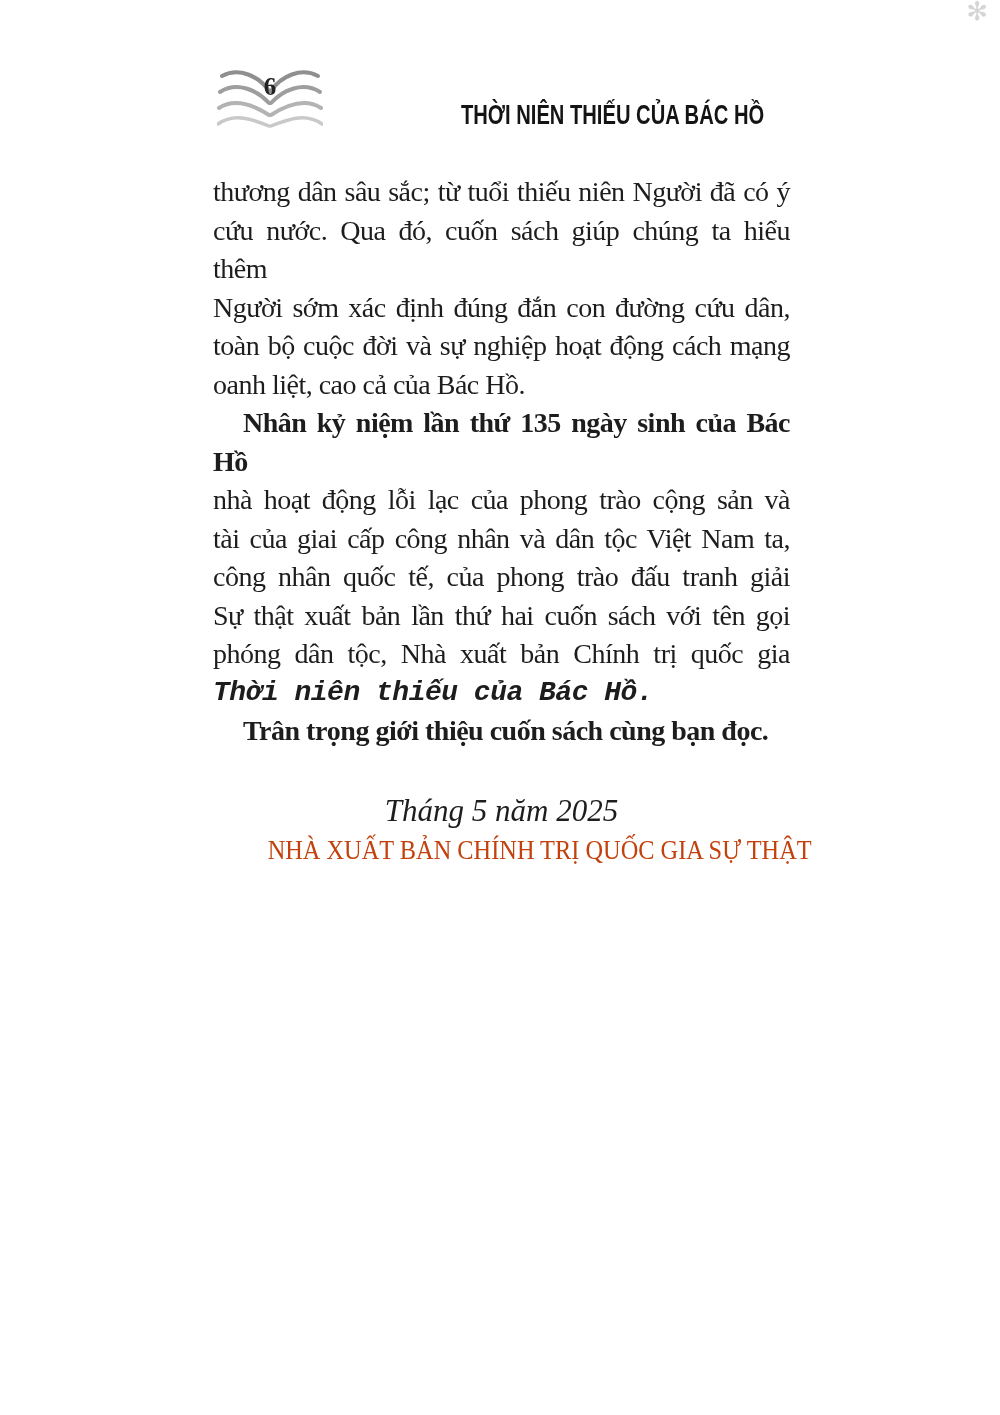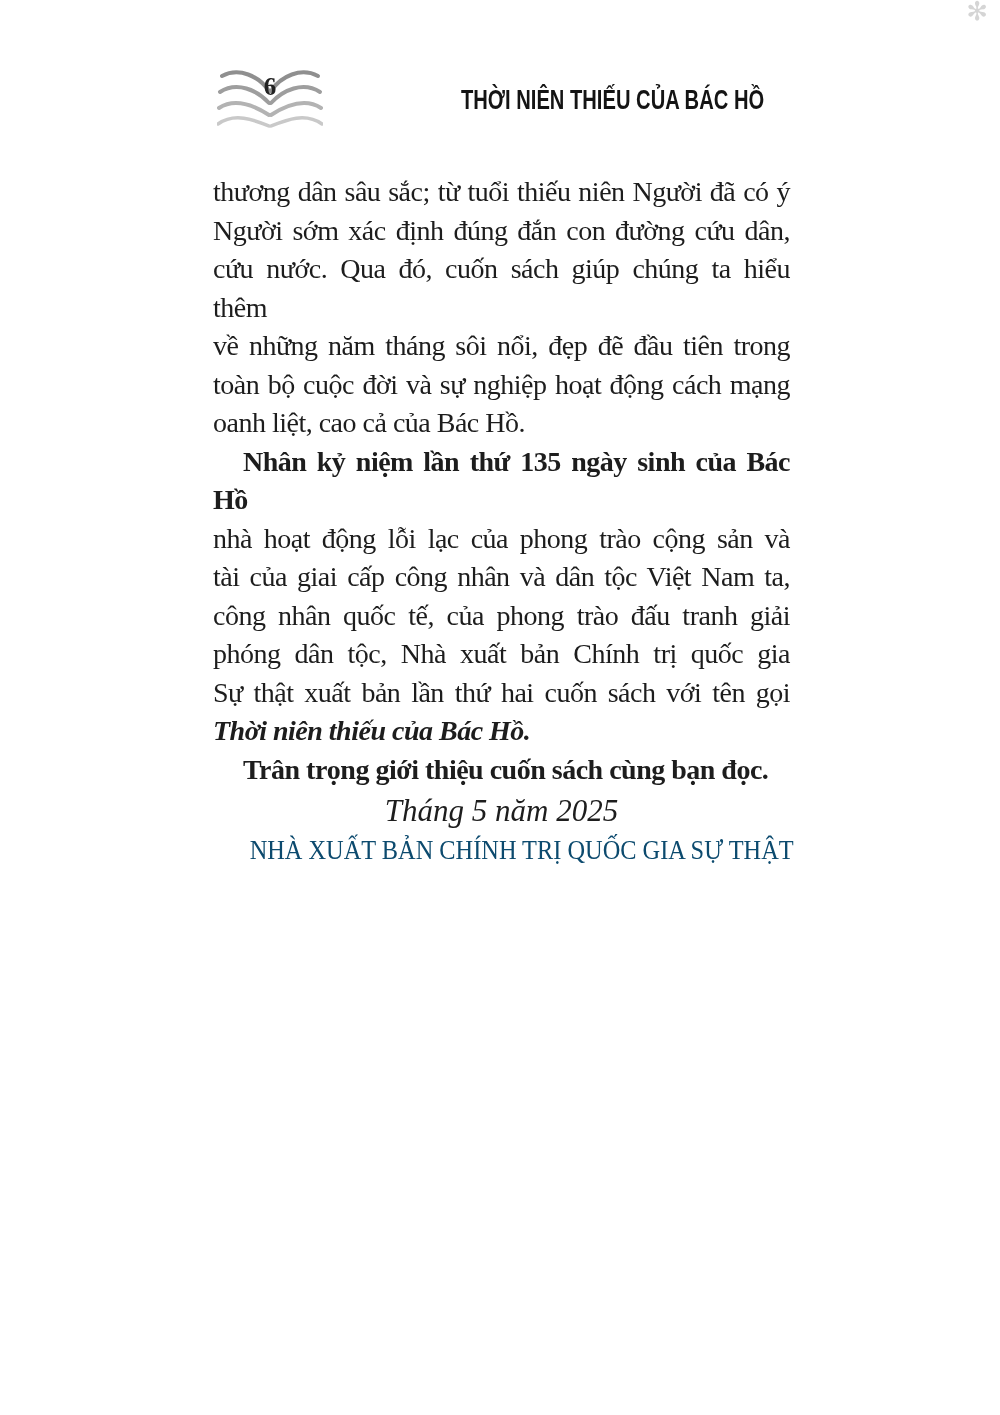--- a/index.html
+++ b/index.html
@@ -42,21 +42,21 @@
     font-size: 25px;
     font-weight: 700;
     color: #222222;
     font-family: "Liberation Serif", serif;
   }
 
   
   .running-title {
     position: absolute;
     left: 402px;
-    top: 84px;
+    top: 99px;
     width: 300px;
     text-align: center;
     white-space: nowrap;
   }
   .rt-inner {
     display: inline-block;
     font-family: "Liberation Sans", "DejaVu Sans", sans-serif;
     font-weight: 700;
     font-size: 28px;
     letter-spacing: 0px;
@@ -72,44 +72,44 @@
     top: 173px;
     width: 577px;
     font-size: 28px;
     line-height: 38.5px;
     letter-spacing: -0.5px;
     color: #1d1d1d;
   }
   .line { text-align: justify; text-align-last: justify; }
   .line.last { text-align-last: left; }
   .line.indent { text-indent: 30px; font-weight: bold; }
-  .line.bold-italic { font-weight: 700; font-style: italic; }
+  .line.bold-italic { font-weight: 700; font-style: italic; font-family: Liberation Mono, monospace; }
 
   
   .date-line {
     position: absolute;
     left: 213px;
     top: 792px;
     width: 577px;
     text-align: center;
     font-style: italic;
     font-size: 31px;
     line-height: 38.5px;
     color: #1d1d1d;
     white-space: nowrap;
   }
   .publisher-line {
     position: absolute;
-    left: 209px;
+    left: 227px;
     top: 831px;
     width: 577px;
     text-align: center;
     font-size: 28px;
     line-height: 38.5px;
-    color: #0c4a6e;
+    color: #c2410c;
     white-space: nowrap;
   }
   .pub-inner {
     display: inline-block;
     transform: scaleX(0.87);
     transform-origin: 50% 50%;
   }
 </style>
 </head>
 <body>
@@ -135,31 +135,30 @@
     </svg>
     <span class="pagenum">6</span>
   </div>
 
   <div class="running-title">
     <span class="rt-inner">THỜI NIÊN THIẾU CỦA BÁC HỒ</span>
   </div>
 
   <div class="bodytext" id="body-paras">
       <div class="line">thương dân sâu sắc; từ tuổi thiếu niên Người đã có ý</div>
+      <div class="line">cứu nước. Qua đó, cuốn sách giúp chúng ta hiểu thêm</div>
       <div class="line">Người sớm xác định đúng đắn con đường cứu dân,</div>
-      <div class="line">cứu nước. Qua đó, cuốn sách giúp chúng ta hiểu thêm</div>
-      <div class="line">về những năm tháng sôi nổi, đẹp đẽ đầu tiên trong</div>
       <div class="line">toàn bộ cuộc đời và sự nghiệp hoạt động cách mạng</div>
       <div class="line last">oanh liệt, cao cả của Bác Hồ.</div>
       <div class="line indent">Nhân kỷ niệm lần thứ 135 ngày sinh của Bác Hồ</div>
       <div class="line">nhà hoạt động lỗi lạc của phong trào cộng sản và</div>
       <div class="line">tài của giai cấp công nhân và dân tộc Việt Nam ta,</div>
       <div class="line">công nhân quốc tế, của phong trào đấu tranh giải</div>
+      <div class="line">Sự thật xuất bản lần thứ hai cuốn sách với tên gọi</div>
       <div class="line">phóng dân tộc, Nhà xuất bản Chính trị quốc gia</div>
-      <div class="line">Sự thật xuất bản lần thứ hai cuốn sách với tên gọi</div>
       <div class="line last bold-italic">Thời niên thiếu của Bác Hồ.</div>
       <div class="line last indent">Trân trọng giới thiệu cuốn sách cùng bạn đọc.</div>
     </div>
 
   <div class="date-line">Tháng 5 năm 2025</div>
 
   <div class="publisher-line">
     <span class="pub-inner">NHÀ XUẤT BẢN CHÍNH TRỊ QUỐC GIA SỰ THẬT</span>
   </div>
 

